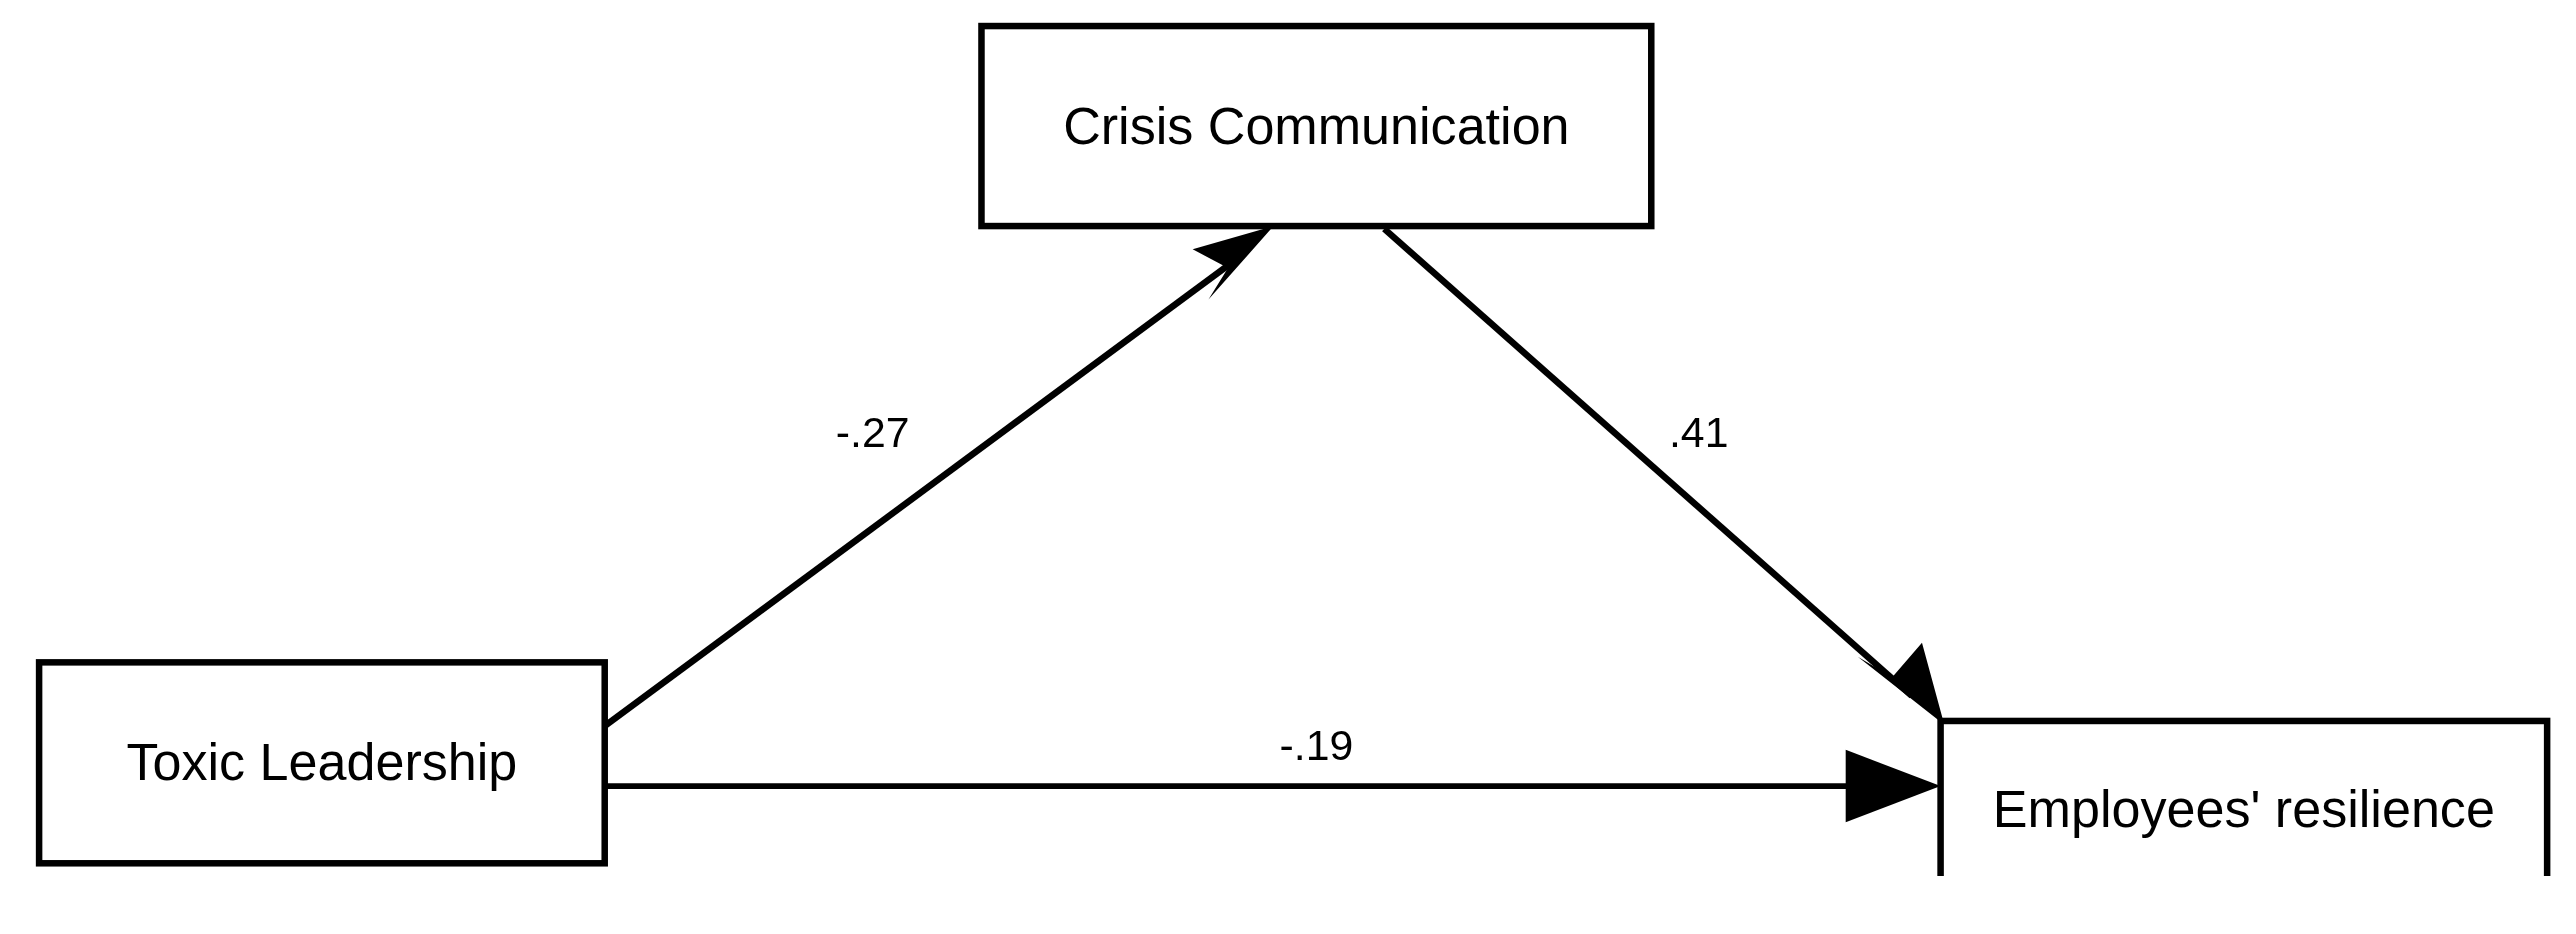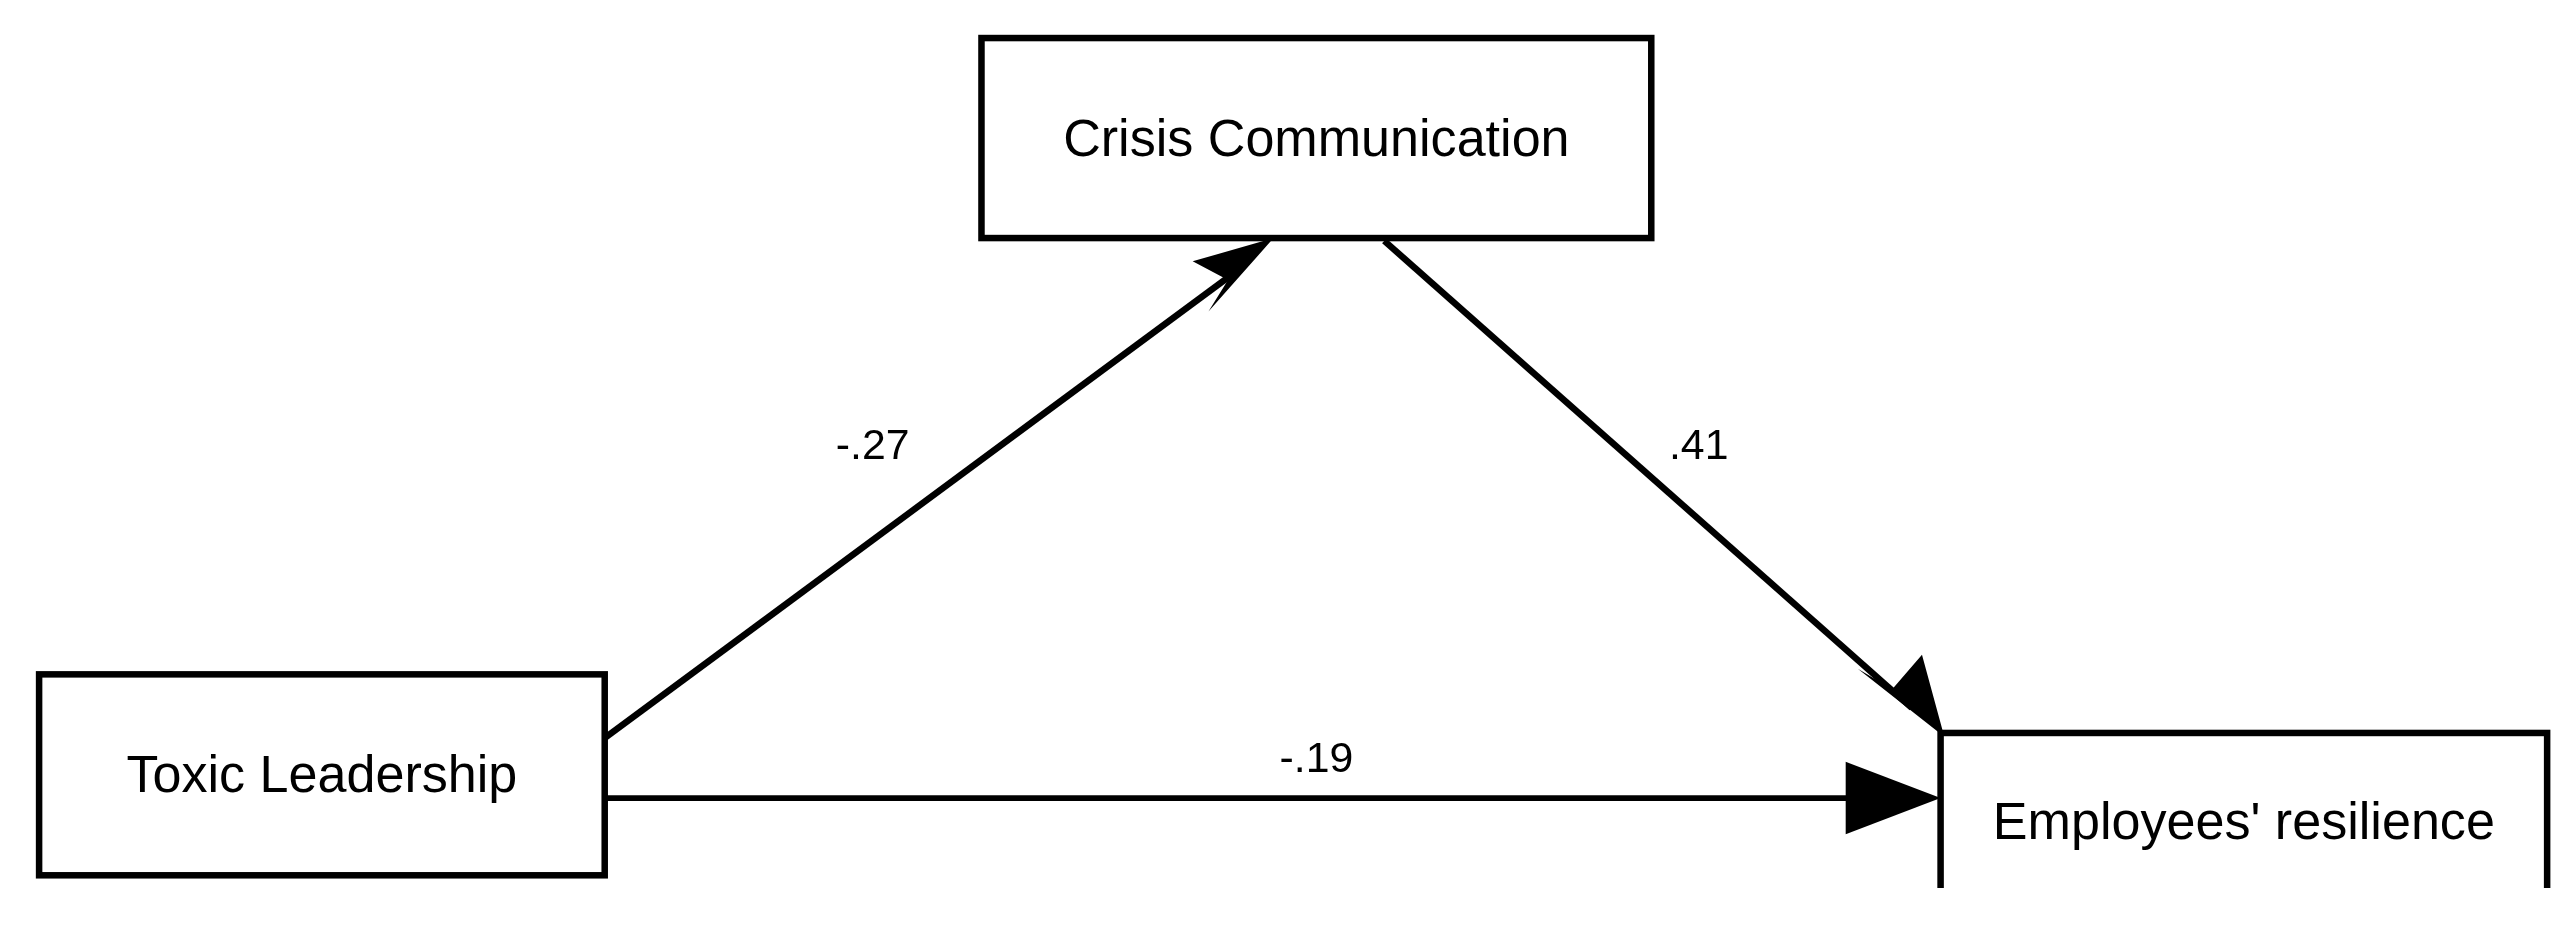--- a/index.html
+++ b/index.html
@@ -7,21 +7,20 @@
     padding: 0;
     background: #ffffff;
   }
   #canvas {
     position: relative;
     width: 2576px;
     height: 876px;
     background: #ffffff;
     overflow: hidden;
     font-family: "Liberation Sans", sans-serif;
-    margin-top: 12px;
   }
   #diagram-svg {
     position: absolute;
     top: 0;
     left: 0;
     width: 2576px;
     height: 934px;
   }
   .node-box {
     fill: #ffffff;

